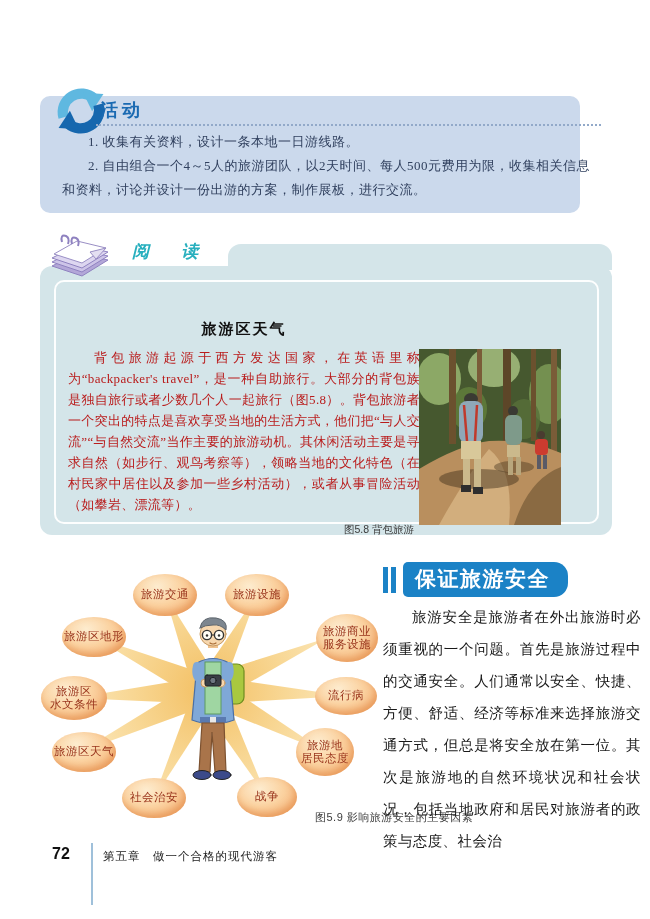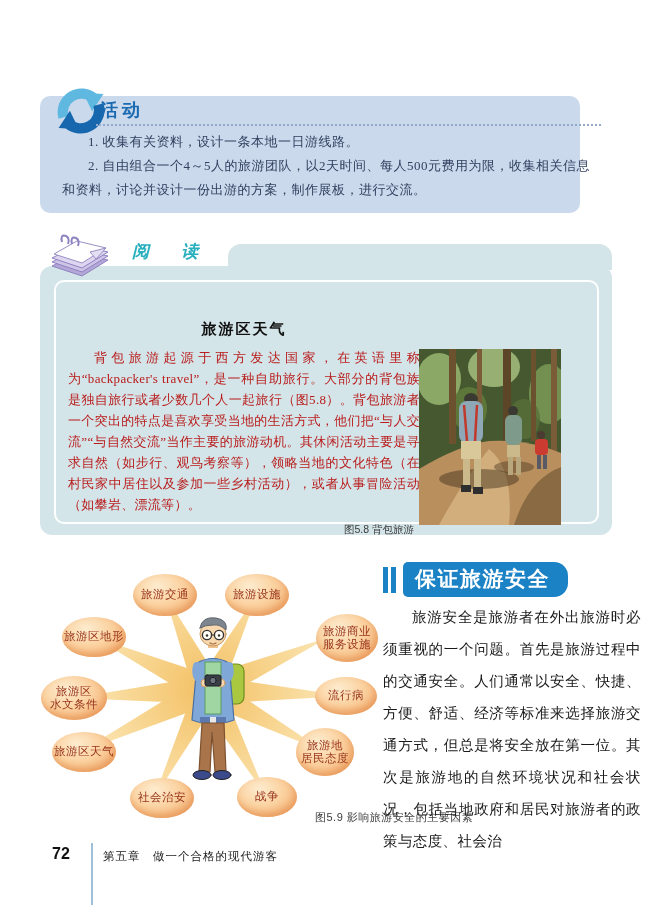--- a/index.html
+++ b/index.html
@@ -253,21 +253,21 @@
     <div class="bubble" style="left:195px; top:12px; width:64px; height:42px;">旅游设施</div>
     <div class="bubble" style="left:32px; top:55px; width:64px; height:40px;">旅游区地形</div>
     <div class="bubble" style="left:266px; top:52px; width:62px; height:48px;margin-left:20px;">旅游商业
 服务设施</div>
     <div class="bubble" style="left:11px; top:114px; width:66px; height:44px;">旅游区
 水文条件</div>
     <div class="bubble" style="left:285px; top:115px; width:62px; height:38px;">流行病</div>
     <div class="bubble" style="left:13px; top:170px; width:64px; height:40px;margin-left:9px;">旅游区天气</div>
     <div class="bubble" style="left:266px; top:166px; width:58px; height:48px;">旅游地
 居民态度</div>
-    <div class="bubble" style="left:92px; top:216px; width:64px; height:40px;margin-left:8px;">社会治安</div>
+    <div class="bubble" style="left:92px; top:216px; width:64px; height:40px;">社会治安</div>
     <div class="bubble" style="left:207px; top:215px; width:60px; height:40px;">战争</div>
   </section>
   <div class="diagram-caption">图5.9  影响旅游安全的主要因素</div>
 
   <section class="safety">
     <div class="safety-header">
       <div class="safety-bar"></div>
       <div class="safety-bar"></div>
       <div class="safety-pill">保证旅游安全</div>
     </div>

